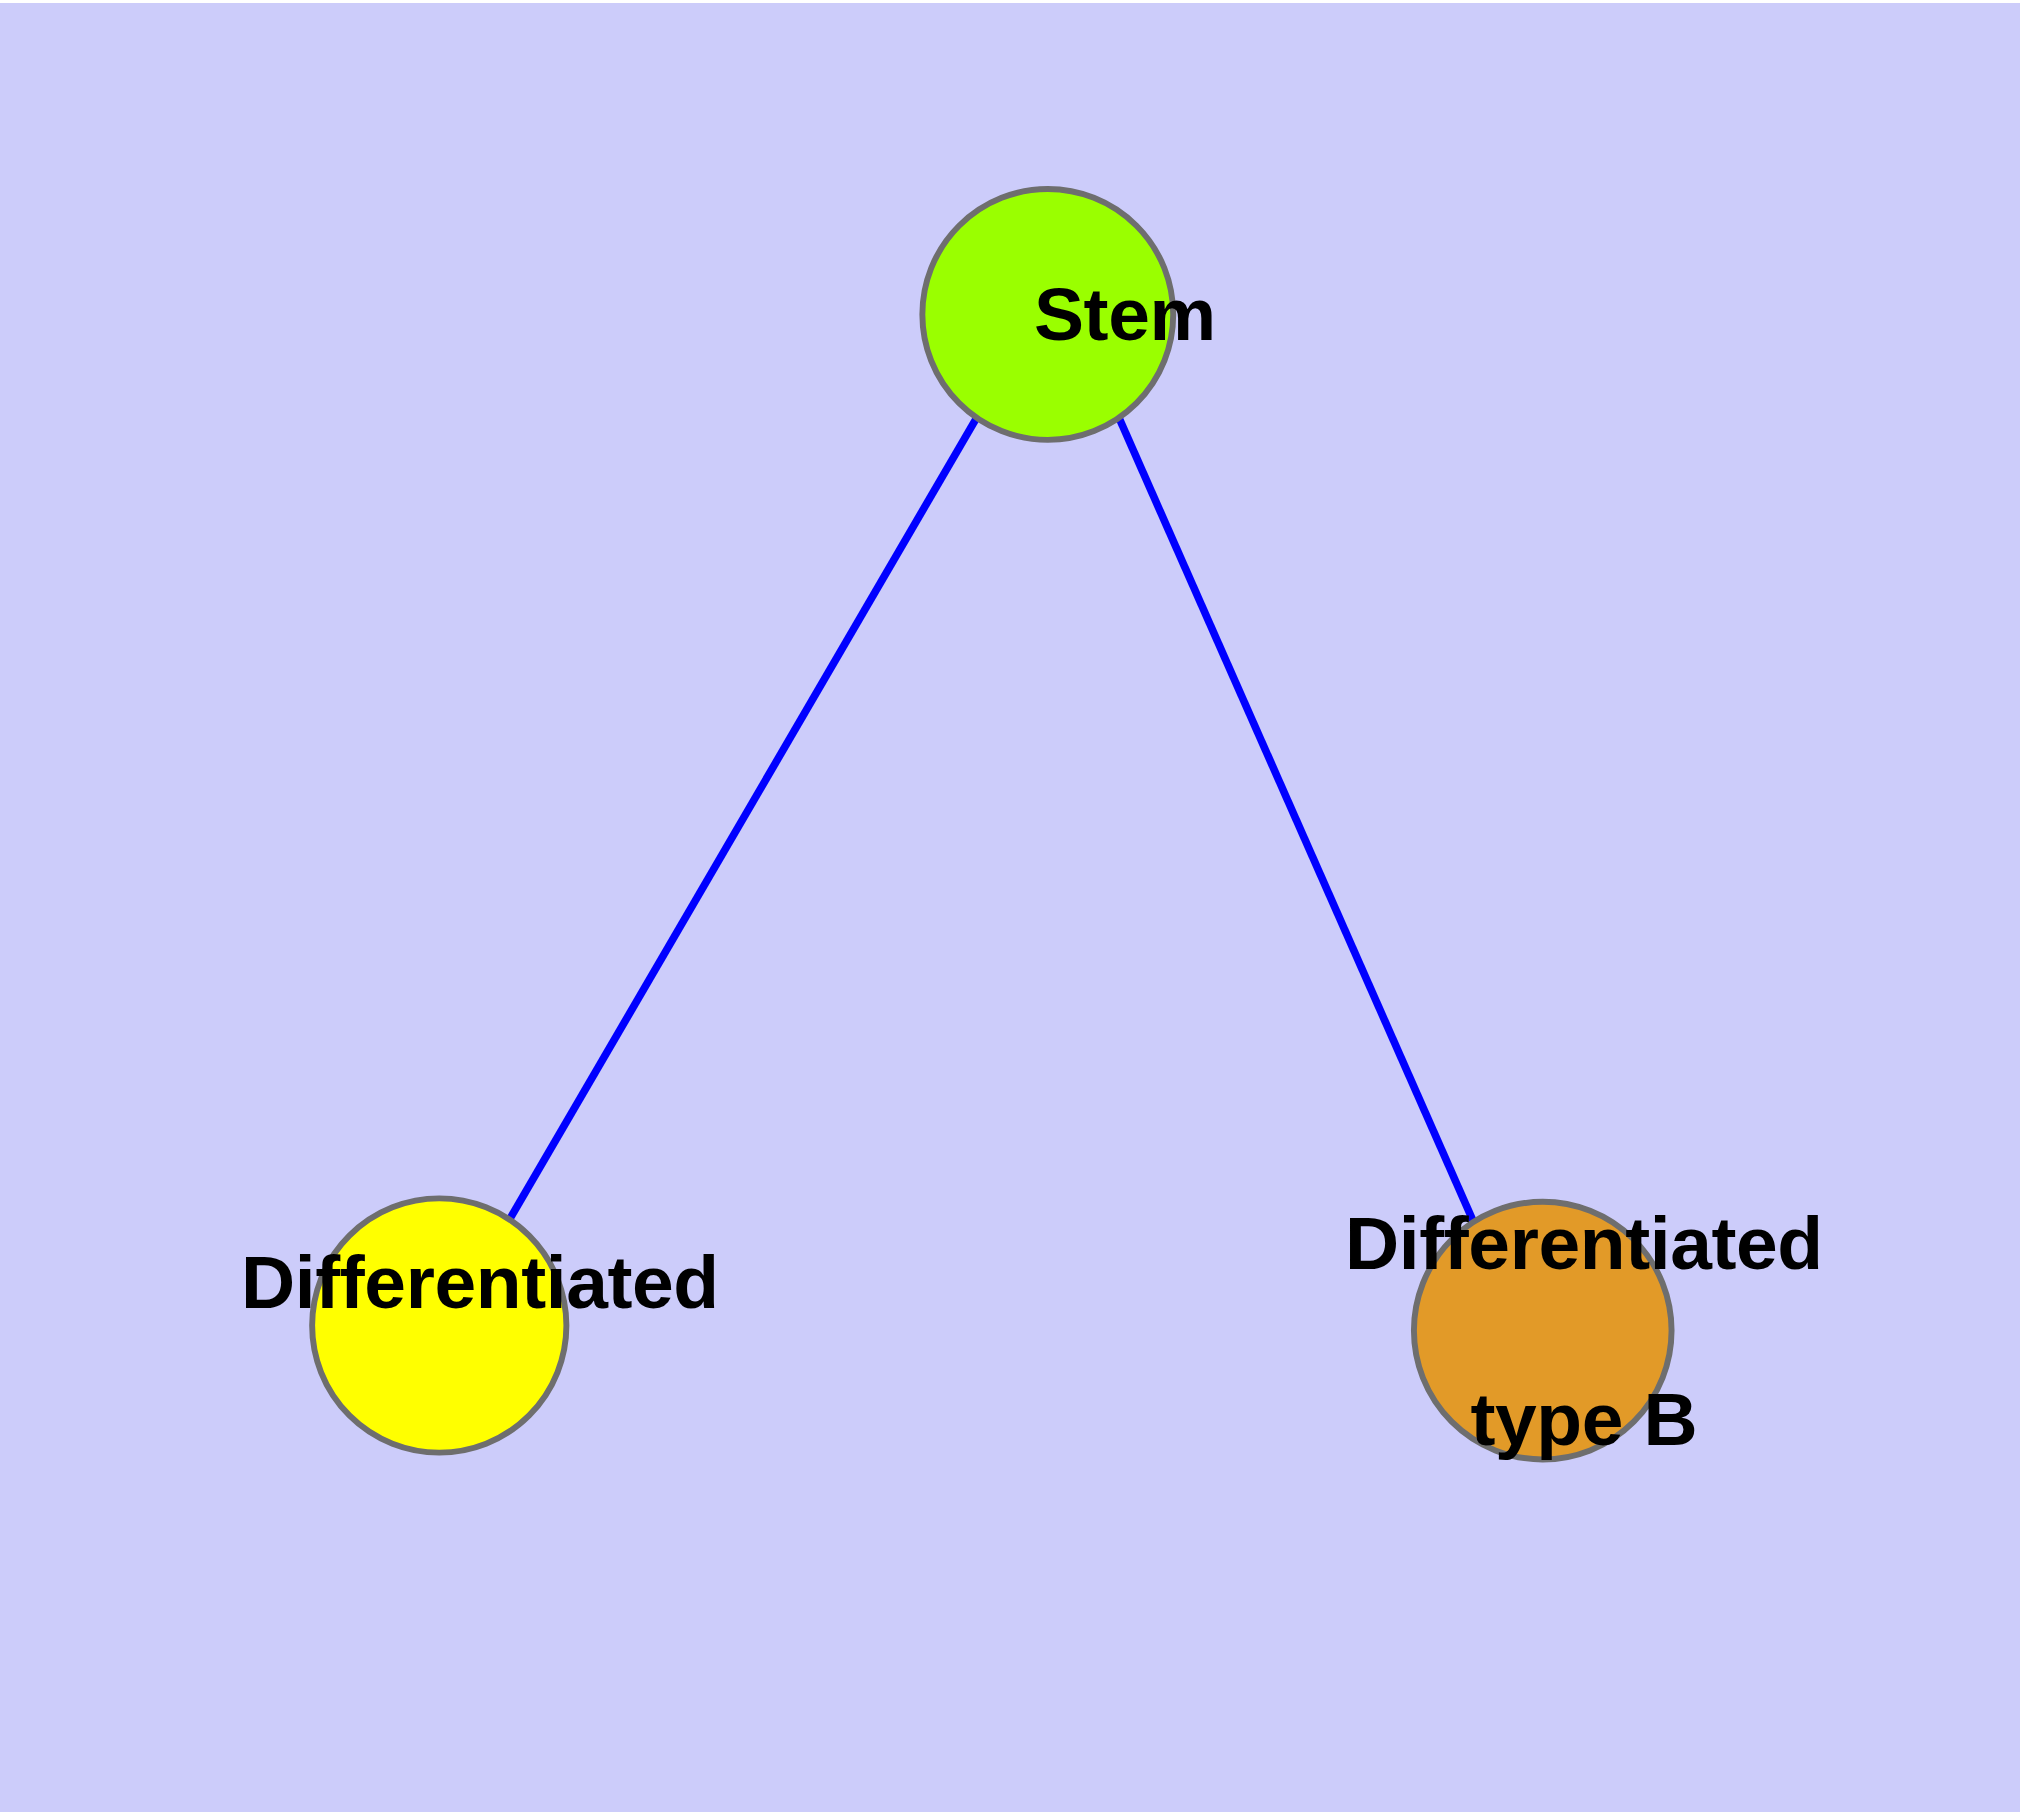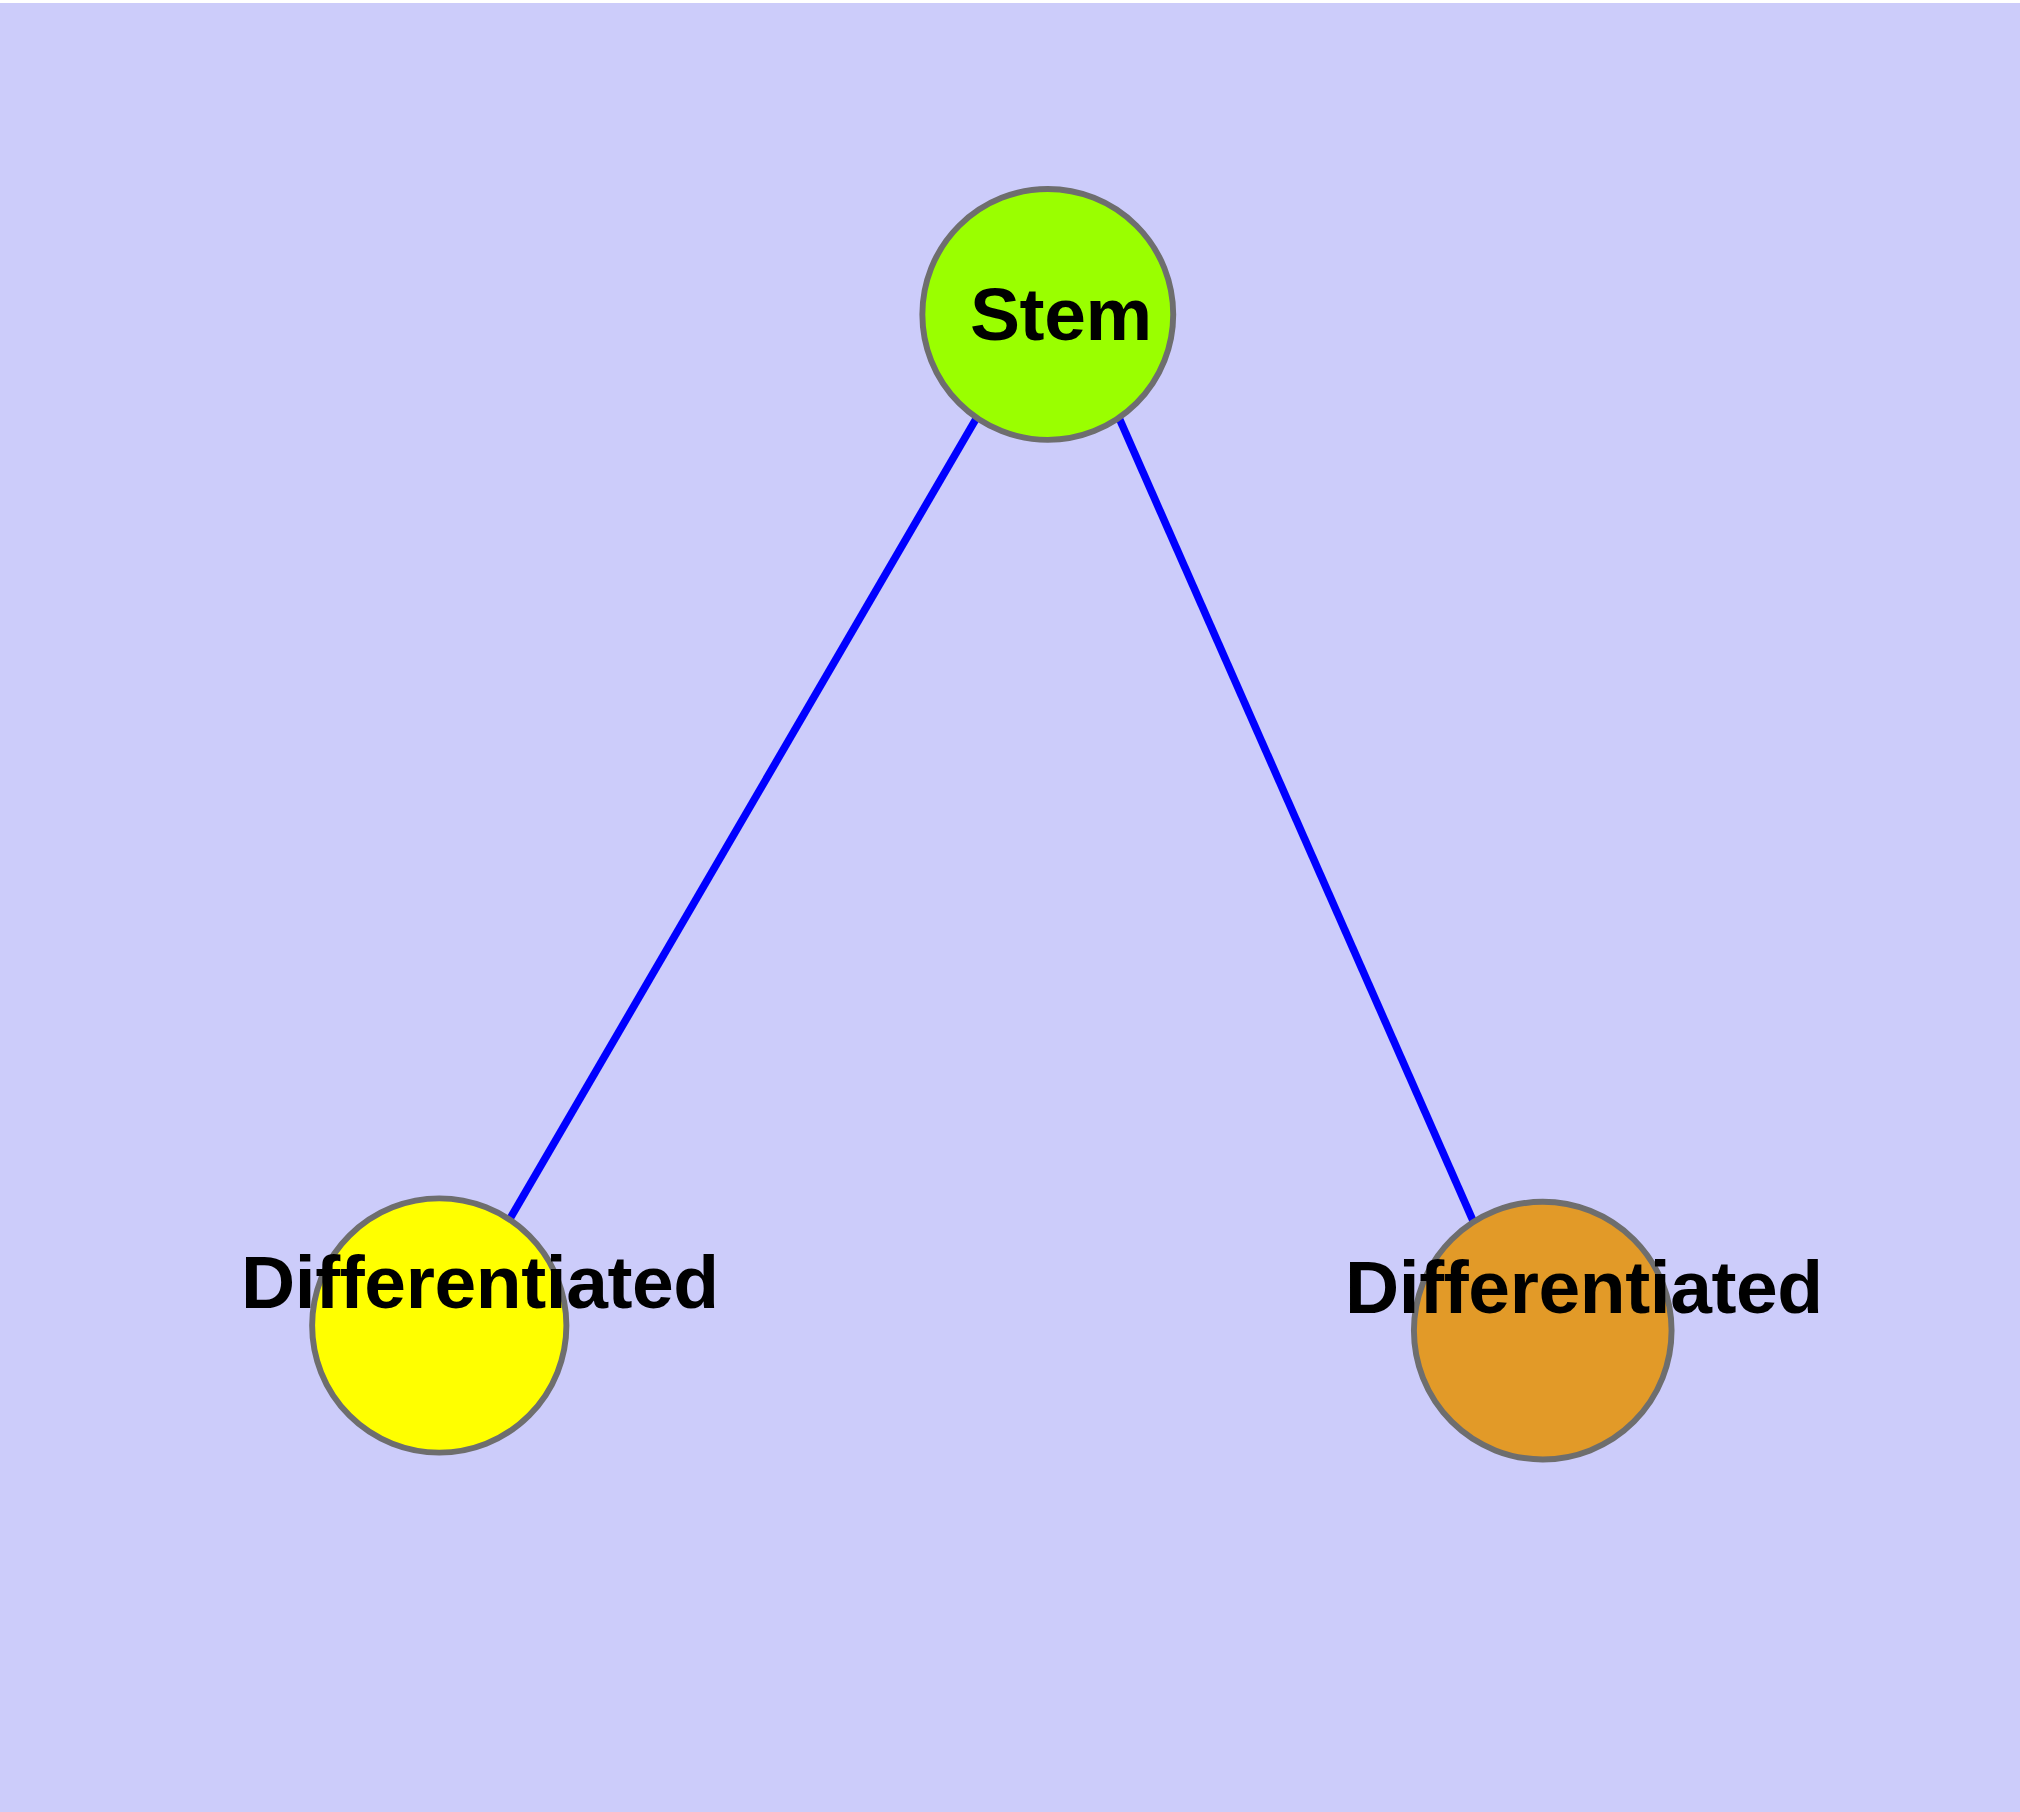--- a/index.html
+++ b/index.html
@@ -36,21 +36,21 @@
     font-family: "Liberation Sans", sans-serif;
     font-weight: bold;
     font-size: 75px;
     line-height: 88px;
     text-align: center;
     white-space: pre;
     transform: translate(-50%, -50%);
     pointer-events: none;
     letter-spacing: -0.4px;
   }
-  #label-stem     { left: 1020px; top: 314px; }
+  #label-stem     { left: 1084px; top: 314px; }
   #label-typea    { left: 439px;  top: 1326px; }
   #label-typeb    { left: 1543px; top: 1331px; }
 </style>
 </head>
 <body>
 
 <div id="canvas">
 
   <div id="plot-background"></div>
 
@@ -71,16 +71,17 @@
   <div id="label-stem" class="node-label">
     <span>Stem</span>
   </div>
 
   <div id="label-typea" class="node-label">
     <span>Differentiated</span><br>
   </div>
 
   <div id="label-typeb" class="node-label">
     <span>Differentiated</span><br>
+    <span>type B</span>
   </div>
 
 </div>
 
 
 </body></html>

